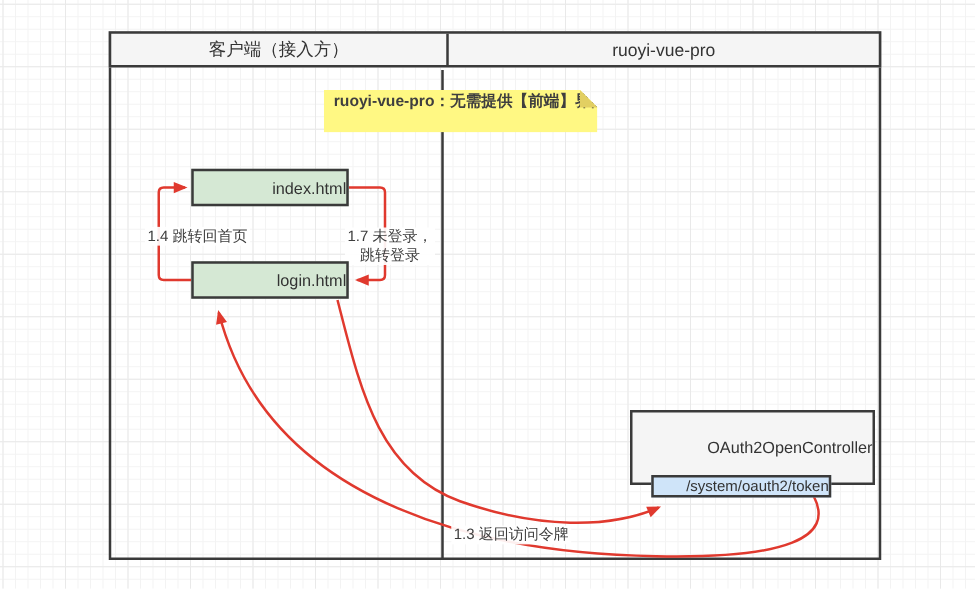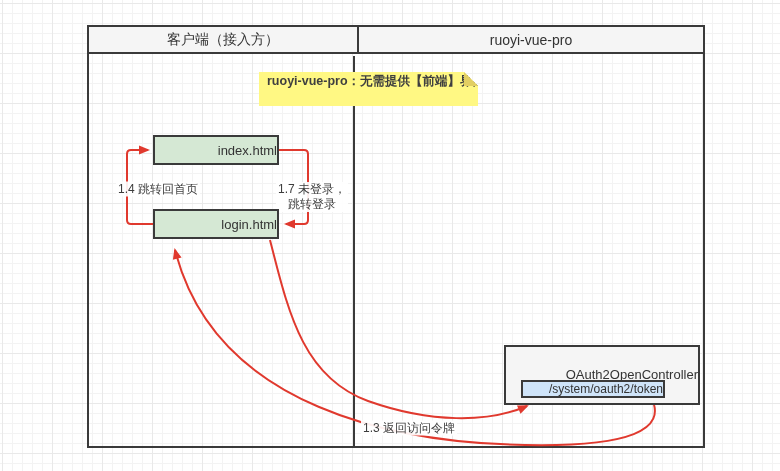--- a/index.html
+++ b/index.html
@@ -32,21 +32,21 @@
   .header-cell{display:flex;align-items:center;justify-content:center;font-size:14px;color:var(--c-text);}
   .header-cell.left{width:268px;border-right:2px solid var(--c-border);}
   .header-cell.right{flex:1;}
   .lane-divider{left:353px;top:56px;width:2px;height:392px;background:var(--c-border);}
   svg.edges{position:absolute;left:0;top:0;width:780px;height:471px;pointer-events:none;}
   svg.edges path{fill:none;stroke:var(--c-red);stroke-width:2px;}
   .node{border:2px solid var(--c-border);display:flex;align-items:center;justify-content:flex-end;font-size:13px;color:var(--c-text);}
   .node.green{background:var(--c-green);}
   .node-index{left:153px;top:135px;width:126px;height:30px;}
   .node-login{left:153px;top:209px;width:126px;height:30px;}
-  .node-controller{left:504px;top:345px;width:196px;height:60px;background:var(--c-gray);align-items:flex-start;}
+  .node-controller{left:504px;top:328px;width:196px;height:60px;background:var(--c-gray);align-items:flex-start;}
   .node-controller span{margin-top:20px;}
   .node-token{left:521px;top:380px;width:144px;height:18px;background:var(--c-blue);font-size:12px;}
   .note{left:259px;top:72px;width:219px;height:34px;background:var(--c-yellow);
         clip-path:polygon(0 0,calc(100% - 14px) 0,100% 14px,100% 100%,0 100%);
         padding:2px 0 0 8px;font-size:12.5px;font-weight:600;line-height:15.5px;color:#3f3f3f;white-space:nowrap;}
   .note-fold{right:0;top:0;width:14px;height:14px;background:linear-gradient(to top right,var(--c-yellow-fold) 50%,transparent 50.5%);}
   .edge-label{transform:translate(-50%,-50%);background:rgba(255,255,255,0.92);
               font-size:12px;line-height:15px;color:#3d3d3d;text-align:center;padding:0 2px;white-space:nowrap;}
 </style>
 </head>

